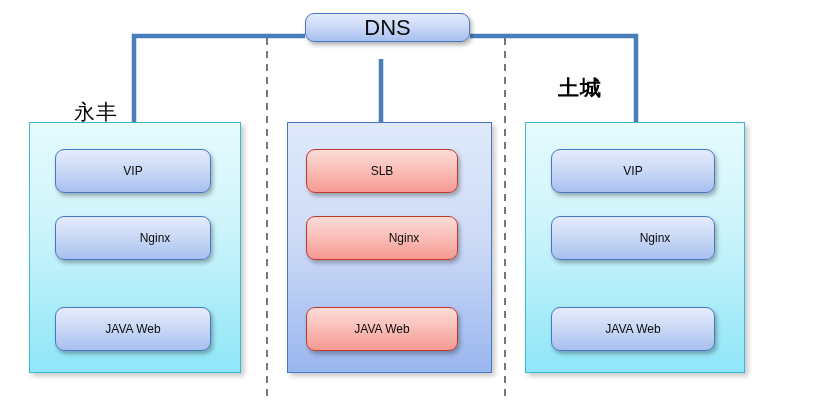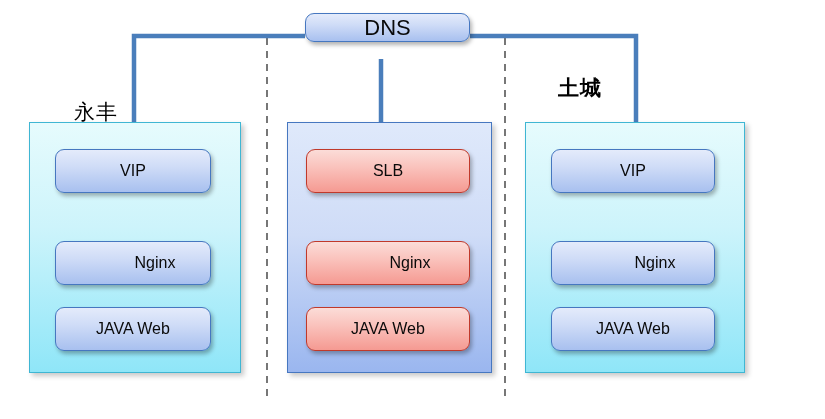--- a/index.html
+++ b/index.html
@@ -45,21 +45,21 @@
   #label-1{left:306px; top:74px;}
   #label-2{left:558px; top:74px;font-weight:bold;}
 
   
   .node{
     position:absolute;
     box-sizing:border-box;
     height:44px;
     border-radius:9px;
     display:flex;align-items:center;justify-content:center;
-    font-size:16px;
+    font-size:12px;
     color:#0a0a0a;
     white-space:nowrap;
     box-shadow:2px 3px 4px rgba(0,0,0,.3);
   }
   .node-blue{
     background:linear-gradient(180deg,#e4ebfb 0%,#cfdcf7 40%,#a8c0ef 100%);
     border:1px solid #4677c0;
   }
   .node-red{
     background:linear-gradient(180deg,#fbdcd8 0%,#fac3bd 40%,#f59a92 100%);
@@ -67,24 +67,24 @@
   }
 
   
   #node-dns{
     left:305px;top:13px;width:165px;height:29px;
     border-radius:9px;font-size:22px;
   }
 
   
   .col0{left:55px;  width:156px;}
-  .col1{left:306px; width:164px;}
+  .col1{left:306px; width:152px;}
   .col2{left:551px; width:164px;}
   .row0{top:149px;}
-  .row1{top:241px;padding-left:44px;}
+  .row1{top:216px;padding-left:44px;}
   .row2{top:307px;text-align:right;}
 </style>
 </head>
 <body>
 
 <div id="stage">
 
   <svg id="wires" viewBox="0 0 825 419" xmlns="http://www.w3.org/2000/svg">
     <defs>
       <marker id="arrowBlue" markerWidth="9" markerHeight="9" refX="3.2" refY="4.5" orient="auto" markerUnits="strokeWidth">

